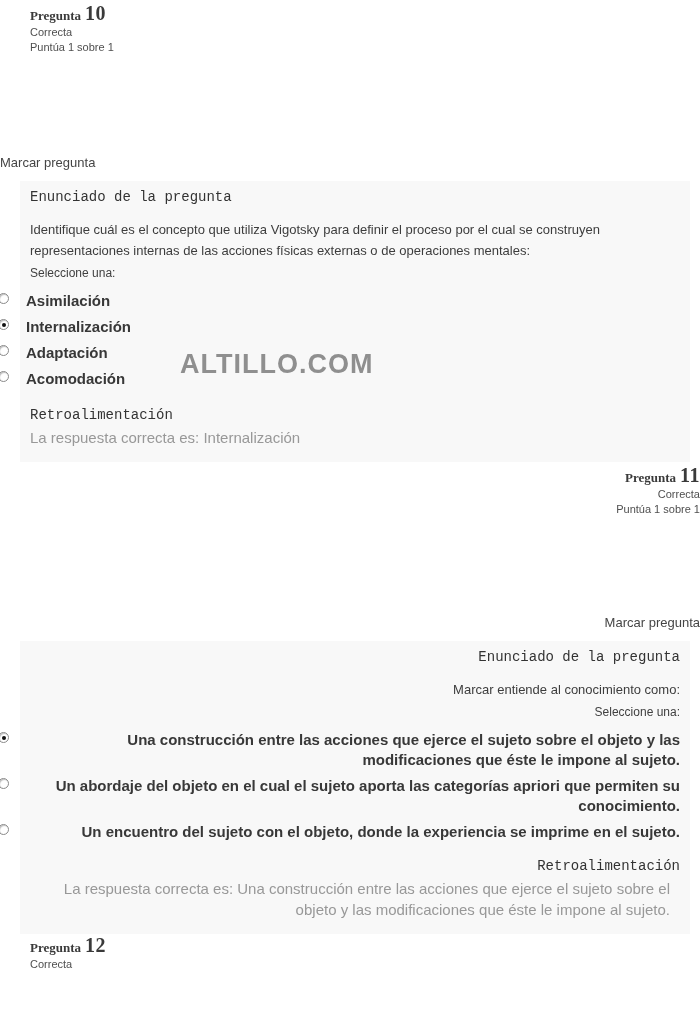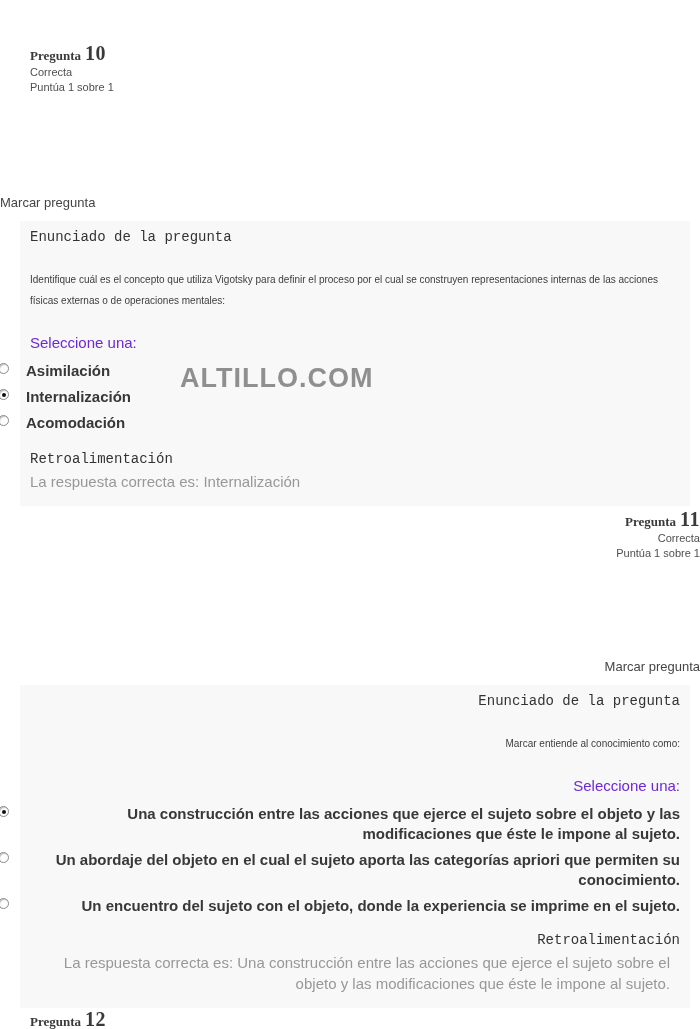--- a/index.html
+++ b/index.html
@@ -9,21 +9,21 @@
     width: 700px;
     height: 1029px;
     background: #ffffff;
     overflow: hidden;
     font-family: "Liberation Sans", sans-serif;
     color: #3d3d3d;
   }
   .serif { font-family: Liberation Mono, monospace; }
 
   .qinfo { margin-left: 30px; }
-  .qinfo-top { padding-top: 4px; margin-top: 40px; }
+  .qinfo-top { padding-top: 4px; }
   .qtitle {
     font-family: "Liberation Serif", serif;
     font-weight: bold;
     font-size: 13px;
     color: #3a3a3a;
     line-height: 18px;
   }
   .qnum {
     font-size: 20px;
     margin-left: 4px;
@@ -48,31 +48,31 @@
     width: 670px;
     background: #f8f8f8;
     padding: 8px 10px 14px 10px;
   }
   .statement-label, .feedback-label {
     font-size: 14px;
     color: #333333;
     line-height: 16px;
   }
   .qtext {
-    margin-top: 24px;
-    font-size: 10px;
+    margin-top: 14px;
+    font-size: 13px;
     line-height: 21px;
     color: #3d3d3d;
     max-width: 650px;
   }
   .select-label {
-    margin-top: 22px;
-    font-size: 15px;
+    margin-top: 2px;
+    font-size: 12px;
     line-height: 20px;
-    color: #6d28d9;
+    color: #404040;
   }
   .options { margin-top: 8px; margin-left: -6px; }
   .option {
     position: relative;
     margin-bottom: 6px;
     padding-left: 2px;
     min-height: 20px;
   }
   .optlabel {
     display: inline-block;
@@ -108,21 +108,21 @@
   .feedback-text {
     margin-top: 4px;
     font-size: 15px;
     line-height: 21px;
     color: #989898;
     max-width: 640px;
   }
   .watermark {
     position: absolute;
     left: 180px;
-    top: 363px;
+    top: 349px;
     font-size: 27px;
     font-weight: bold;
     letter-spacing: 1px;
     color: #8f8f8f;
   }
   .section-gap-q11 { margin-top: 4px; text-align: right; }
   .section-gap-q12 { margin-top: 2px; }
 </style>
 </head>
 <body>
@@ -148,20 +148,24 @@
         <div class="option">
           <span class="radio"></span>
           <span class="optlabel">Asimilación</span>
         </div>
         <div class="option">
           <span class="radio checked"></span>
           <span class="optlabel">Internalización</span>
         </div>
         <div class="option">
           <span class="radio"></span>
+          <span class="optlabel">Adaptación</span>
+        </div>
+        <div class="option">
+          <span class="radio"></span>
           <span class="optlabel">Acomodación</span>
         </div>
       </div>
       <div class="feedback-label feedback-label-1 serif">Retroalimentación</div>
       <div class="feedback-text">La respuesta correcta es: Internalización</div>
     </div>
   </section>
 
   <section class="section-gap-q11">
     <div class="qinfo">

